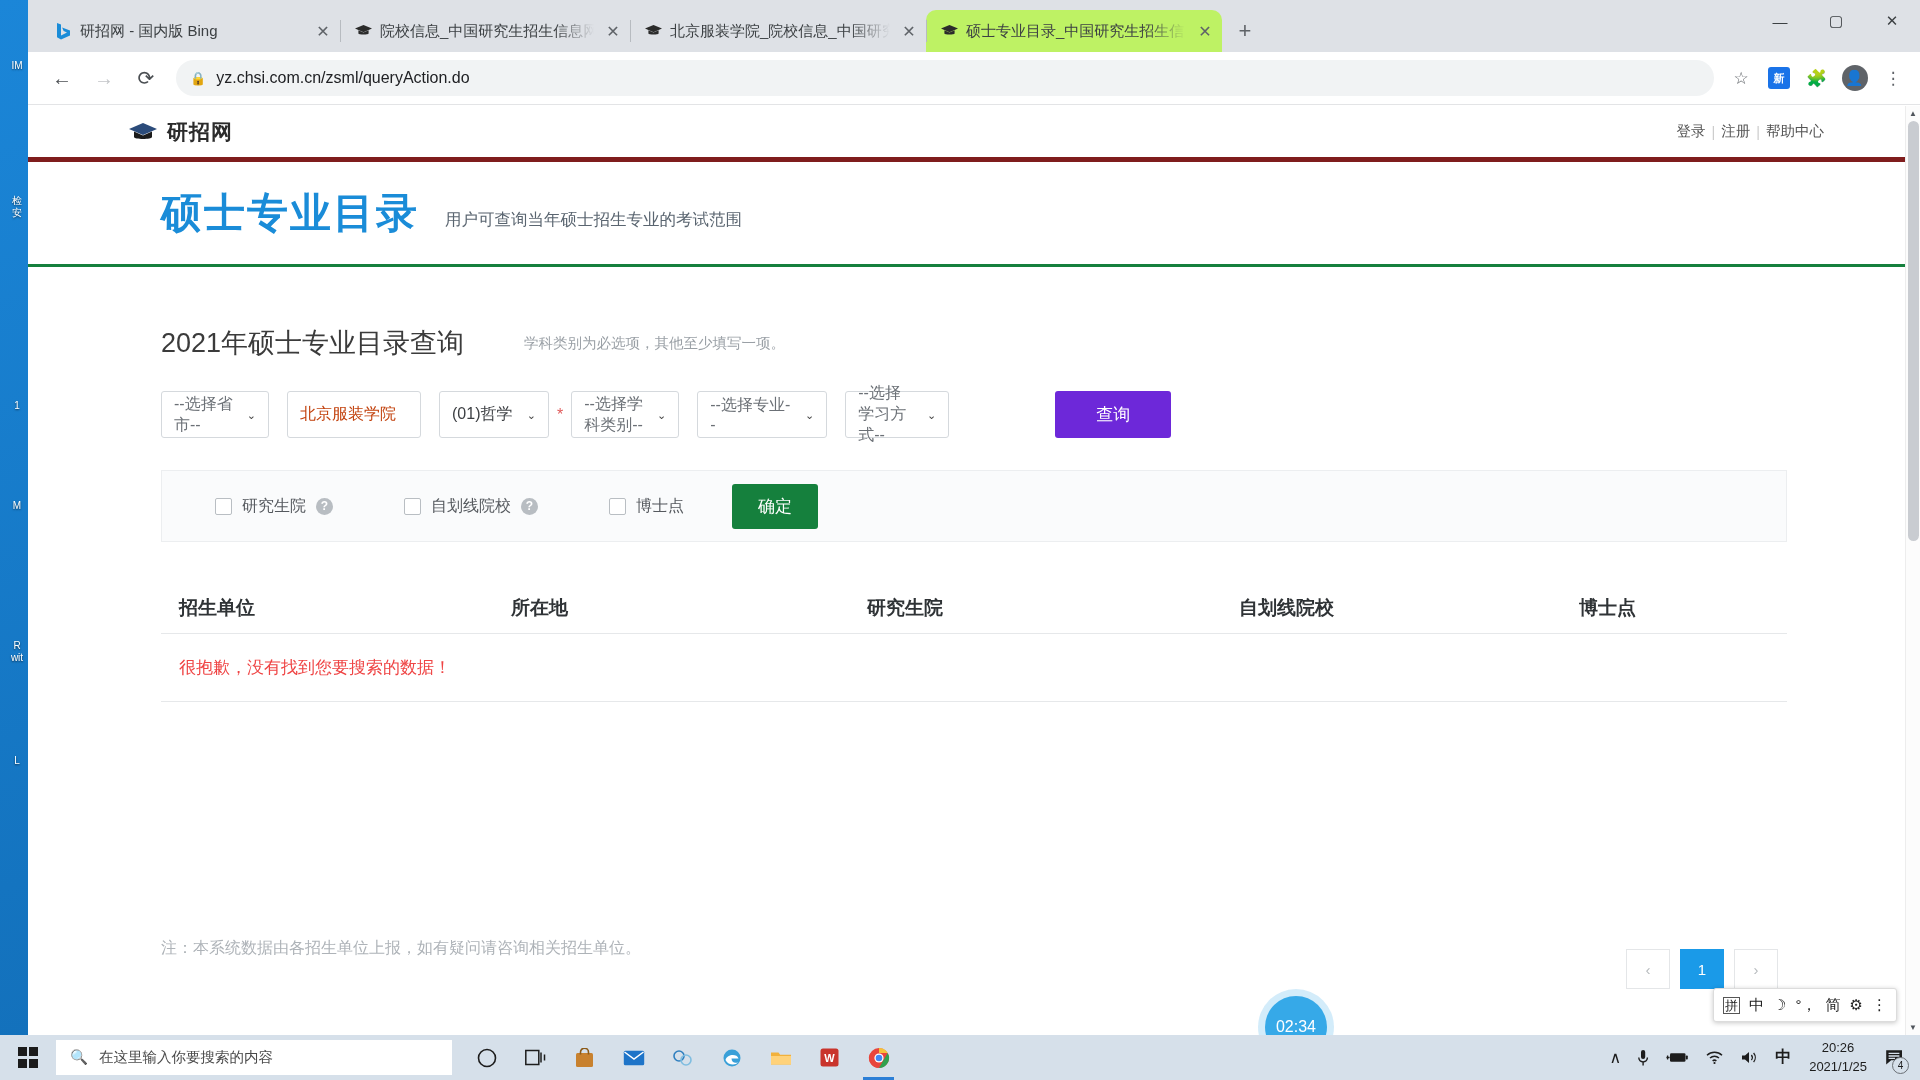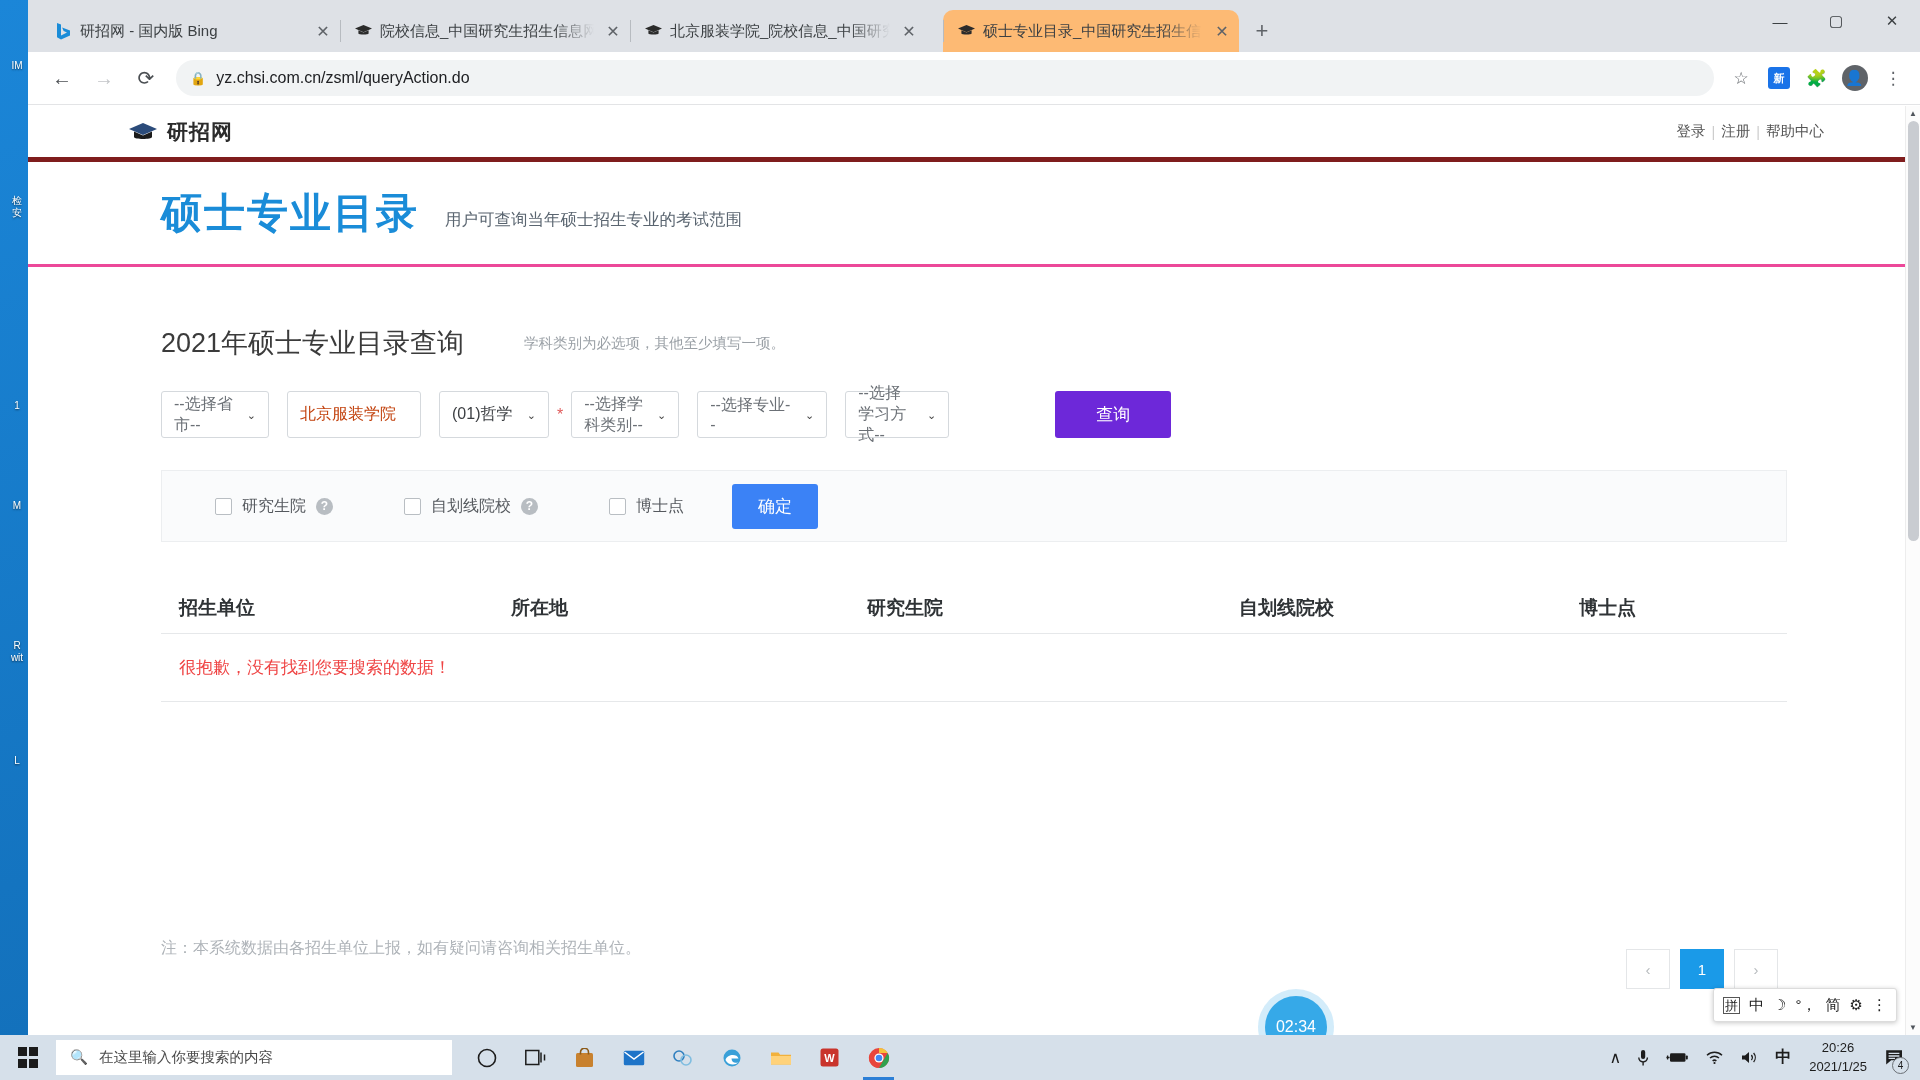--- a/index.html
+++ b/index.html
@@ -40,23 +40,22 @@
     max-width: 330px; min-width: 200px;
     font-size: 15px; color: #3c4043;
     position: relative;
   }
   .tab.inactive + .tab.inactive::before,
   .tab.inactive + .tab.active::before {
     content: ""; position: absolute; left: 0; top: 10px;
     height: 22px; width: 1px; background: #b7bbc0;
   }
   .tab.active {
-    background: #fdba74;
+    background: #bef264;
     border-radius: 10px 10px 0 0;
-    margin-left: 17px;
   }
   .tab .favicon {
     width: 18px; height: 18px; flex: 0 0 18px;
     display: flex; align-items: center; justify-content: center;
   }
   .tab .tab-title {
     flex: 1 1 auto; overflow: hidden; white-space: nowrap;
     text-overflow: clip;
     -webkit-mask-image: linear-gradient(to right, #000 82%, transparent 100%);
     mask-image: linear-gradient(to right, #000 82%, transparent 100%);
@@ -157,21 +156,21 @@
   .mainnav .dots { color: #888; letter-spacing: 2px; padding: 0 14px; font-size: 16px; }
   .headright {
     margin-left: auto; display: flex; align-items: center;
     font-size: 14.5px; color: #555;
   }
   .headright a { color: #555; text-decoration: none; padding: 0 6px; }
   .headright .sep { color: #ccc; }
 
   
   .banner {
-    height: 105px; border-bottom: 3px solid #ec4899;
+    height: 105px; border-bottom: 3px solid #15803d;
     display: flex; align-items: center; padding-left: 133px;
   }
   .banner h1 {
     font-size: 41px; color: #1a8cd8; font-weight: bold; letter-spacing: 2px;
   }
   .banner .sub {
     margin-left: 26px; margin-top: 14px;
     font-size: 16.5px; color: #5a6570;
   }
 
@@ -224,21 +223,21 @@
     background: #fff; border-radius: 2px;
   }
   .chk .lab { font-size: 16px; color: #55595e; }
   .chk .help {
     width: 17px; height: 17px; border-radius: 50%;
     background: #b8bdc2; color: #fff; font-size: 12px; font-weight: bold;
     display: flex; align-items: center; justify-content: center;
   }
   .btn-confirm {
     margin-left: 6px;
-    width: 86px; height: 45px; background: #3b82f6; color: #fff;
+    width: 86px; height: 45px; background: #15803d; color: #fff;
     border: none; border-radius: 3px; font-size: 17px;
     display: flex; align-items: center; justify-content: center;
     font-family: Liberation Serif, serif;
   }
 
   
   .tbl { margin-top: 40px; }
   .tbl-head {
     display: flex; align-items: center; height: 52px;
     border-bottom: 1px solid #e6e8ea;

